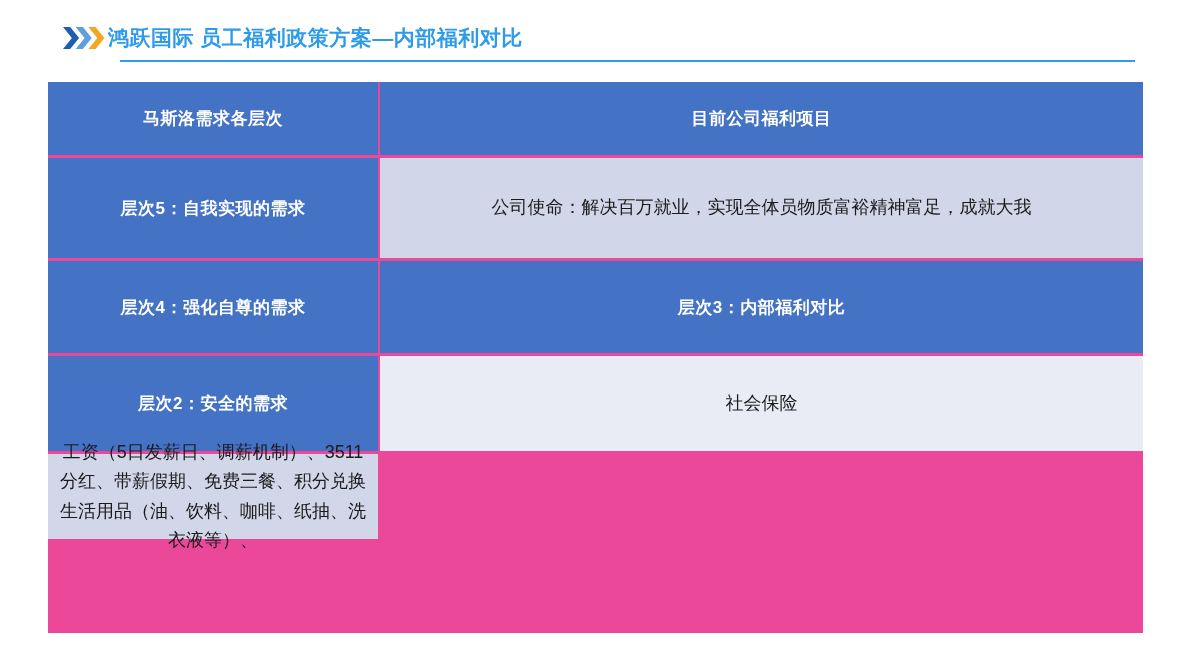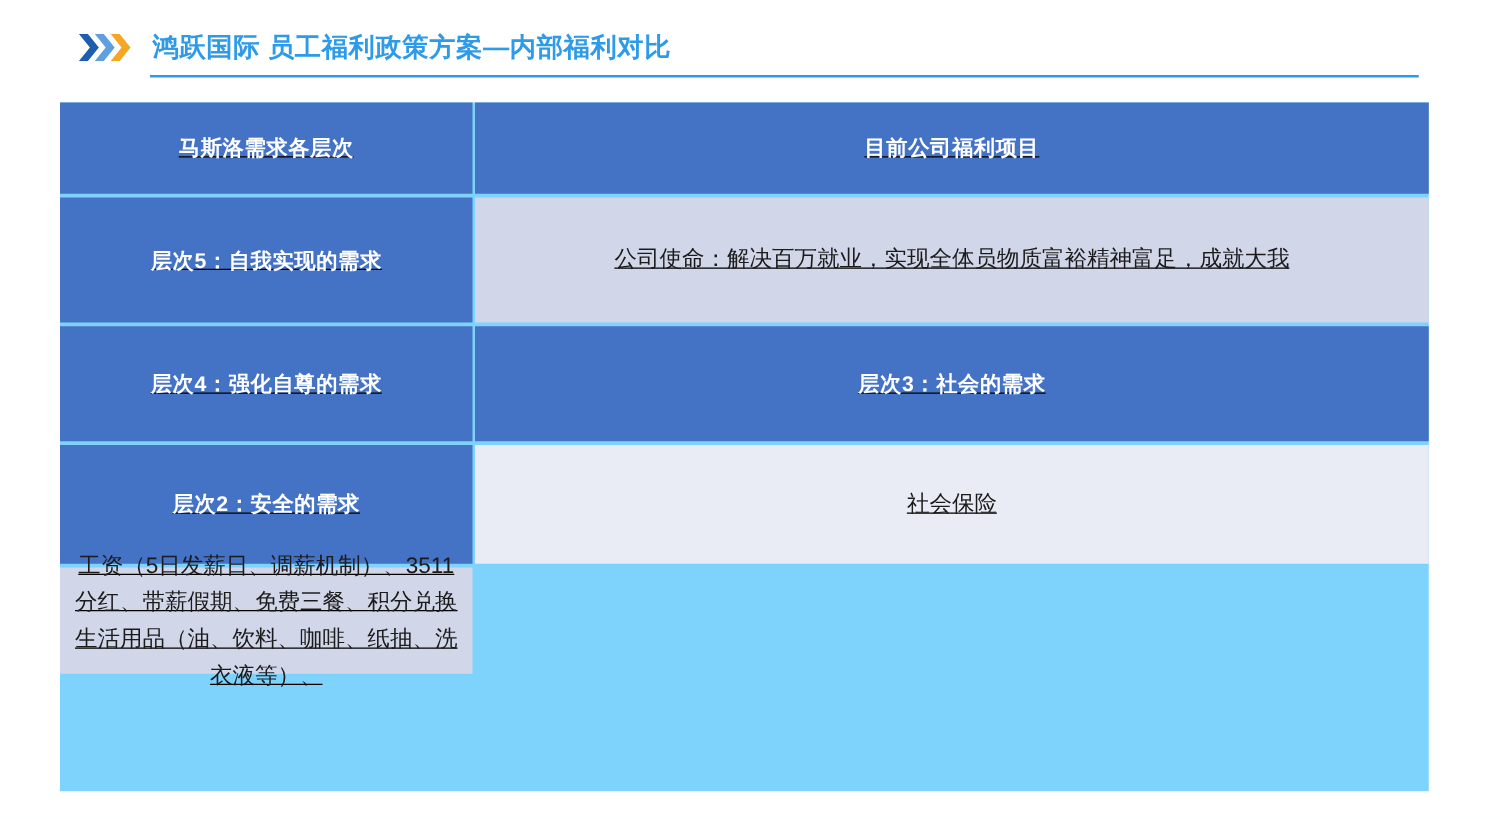--- a/index.html
+++ b/index.html
@@ -16,21 +16,20 @@
     inset: 0;
     background: #ffffff;
   }
   
   .title-row {
     position: absolute;
     left: 62px;
     top: 24px;
     display: flex;
     align-items: center;
-    gap: 14px;
   }
   .chevrons {
     display: inline-flex;
     align-items: center;
     line-height: 0;
   }
   .slide-title {
     font-size: 21px;
     font-weight: bold;
     color: #2E9BE9;
@@ -49,22 +48,21 @@
   .benefits-table {
     position: absolute;
     left: 48px;
     top: 82px;
     width: 1095px;
     display: grid;
     grid-template-columns: 330px 763px;
     grid-template-rows: 73px 100px 92px 95px 85px 91px;
     row-gap: 3px;
     column-gap: 2px;
-    background: #7dd3fc;
-    text-decoration: underline;
+    background: #ec4899;
   }
   .cell {
     display: flex;
     align-items: center;
     justify-content: center;
     text-align: center;
   }
   .cell.blue {
     background: #4472C4;
     color: #ffffff;
@@ -102,21 +100,21 @@
   <div class="benefits-table">
 
     <div class="cell blue">马斯洛需求各层次</div>
     <div class="cell blue">目前公司福利项目</div>
 
     <div class="cell blue">层次5：自我实现的需求</div>
     <div class="cell benefit band-dark">公司使命：解决百万就业，实现全体员物质富裕精神富足，成就大我</div>
 
     <div class="cell blue">层次4：强化自尊的需求</div>
 
-    <div class="cell blue">层次3：社会的需求</div>
+    <div class="cell blue">层次3：内部福利对比</div>
 
     <div class="cell blue">层次2：安全的需求</div>
     <div class="cell benefit band-light">社会保险</div>
 
     <div class="cell benefit band-dark">工资（5日发薪日、调薪机制）、3511分红、带薪假期、免费三餐、积分兑换生活用品（油、饮料、咖啡、纸抽、洗衣液等）、</div>
 
   </div>
 </div>
 
 </body></html>

